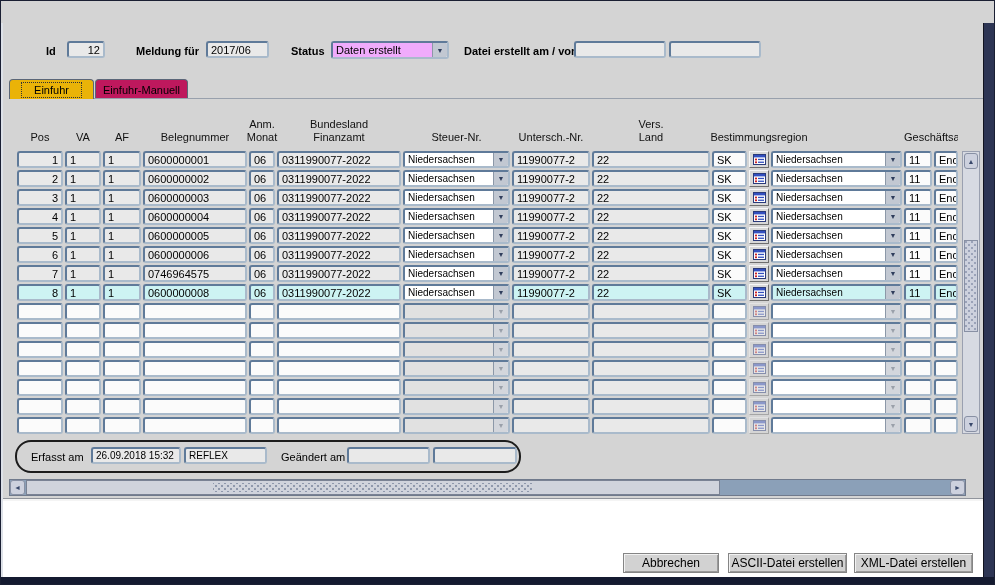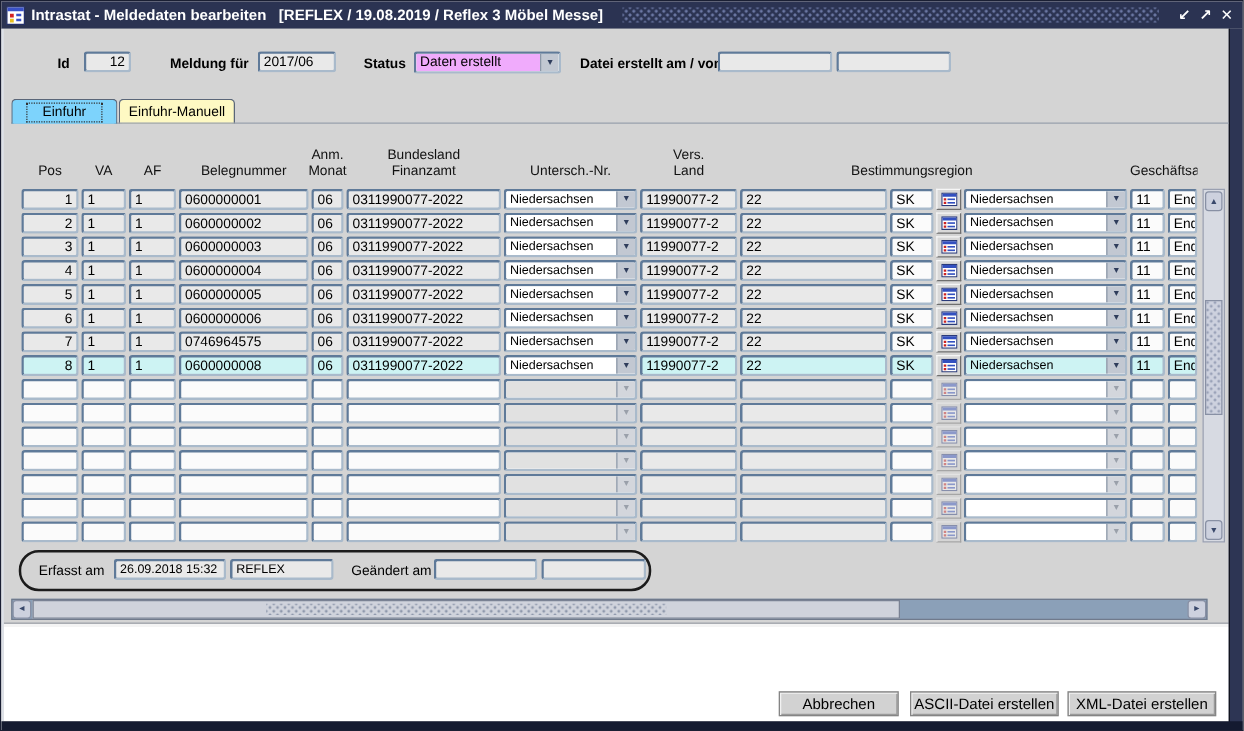--- a/index.html
+++ b/index.html
@@ -36,23 +36,23 @@
      height:17px;overflow:hidden;background:#fff;}
   .combo .ctxt{flex:1;padding:0 3px;display:flex;align-items:center;font-size:10px;color:#000;
      overflow:hidden;white-space:nowrap;}
   .combo .cbtn{width:15px;background:#c2c8d2;border-left:1px solid #8c98a8;display:flex;
      align-items:center;justify-content:center;font-size:7px;color:#2f3d5c;flex:none;}
   .combo.dis .ctxt{background:#e1e1e1;color:#777;}
   .combo.dis .cbtn{color:#9aa0aa;background:#d3d6dc;}
   
   .tab{position:absolute;top:78px;height:20px;display:flex;align-items:center;justify-content:center;
      font-size:11px;color:#000;border:1px solid #5a6678;border-bottom:none;border-radius:4px 4px 0 0;}
-  #tab-einfuhr{left:8px;width:85px;background:#7dd3fc;z-index:3;}
+  #tab-einfuhr{left:8px;width:85px;background:#eab308;z-index:3;}
   #tab-einfuhr .focus{border:1px dotted #333;padding:1px 12px;}
-  #tab-manuell{left:94px;width:93px;background:#fef9c3;z-index:1;}
+  #tab-manuell{left:94px;width:93px;background:#be185d;z-index:1;}
   #tabline{position:absolute;left:8px;top:97px;width:974px;height:1px;background:#98a0ac;z-index:2;}
   
   #thead{position:absolute;left:16px;top:100px;width:941px;height:46px;display:grid;
      grid-template-columns:46px 36px 38px 104px 26px 124px 107px 78px 118px 35px 20px 131px 28px 24px;
      column-gap:2px;font-size:11px;color:#111;}
   .hc{display:flex;flex-direction:column;justify-content:flex-end;align-items:center;
      line-height:13px;white-space:nowrap;overflow:visible;padding-bottom:3px;}
   .hc.span2{grid-column:13/15;align-items:flex-start;overflow:hidden;}
   #rows{position:absolute;left:16px;top:150px;width:941px;}
   .t-row{display:grid;grid-template-columns:46px 36px 38px 104px 26px 124px 107px 78px 118px 35px 20px 131px 28px 24px;
@@ -86,35 +86,20 @@
      box-shadow:inset 1px 1px 0 #f2f2f2, inset -1px -1px 0 #9a9a9a;
      font-size:12px;color:#000;display:flex;align-items:center;justify-content:center;}
   
   .abs{position:absolute;}
 </style>
 </head>
 <body>
 
 <div id="win">
 
-  <div id="titlebar">
-    <svg width="15" height="15" viewBox="0 0 15 15">
-      <rect x="0.5" y="0.5" width="14" height="14" fill="#ffffff" stroke="#24306a"></rect>
-      <rect x="1" y="1" width="13" height="3" fill="#3a52c8"></rect>
-      <rect x="3" y="6" width="3" height="3" fill="#d42222"></rect>
-      <rect x="8" y="6" width="4" height="2" fill="#3a52c8"></rect>
-      <rect x="3" y="10" width="3" height="3" fill="#e8c020"></rect>
-      <rect x="8" y="10" width="4" height="2" fill="#3a52c8"></rect>
-    </svg>
-    <span class="title">Intrastat - Meldedaten bearbeiten   [REFLEX / 19.08.2019 / Reflex 3 Möbel Messe]</span>
-    <span class="texture"></span>
-    <span class="winctl">↙</span>
-    <span class="winctl">↗</span>
-    <span class="winctl">✕</span>
-  </div>
 
   <div id="zone-gray"></div>
   <div id="zone-white"></div>
   <div id="divider"></div>
   <div id="strip-left"></div>
   <div id="strip-right"></div>
   <div id="strip-bottom"></div>
 
   <span class="lbl" style="left:45px;top:44px;">Id</span>
   <div class="f bgg ar abs" style="left:66px;top:40px;width:38px;"><span>12</span></div>
@@ -153,20 +138,23 @@
     <div class="hc">
         <span>Belegnummer</span>
       </div>
     <div class="hc">
         <span>Anm.</span>
         <span>Monat</span>
       </div>
     <div class="hc">
         <span>Bundesland</span>
         <span>Finanzamt</span>
+      </div>
+    <div class="hc">
+        <span>Steuer-Nr.</span>
       </div>
     <div class="hc">
         <span>Untersch.-Nr.</span>
       </div>
     <div class="hc">
         <span>Vers.</span>
         <span>Land</span>
       </div>
     <div class="hc"></div>
     <div class="hc">

